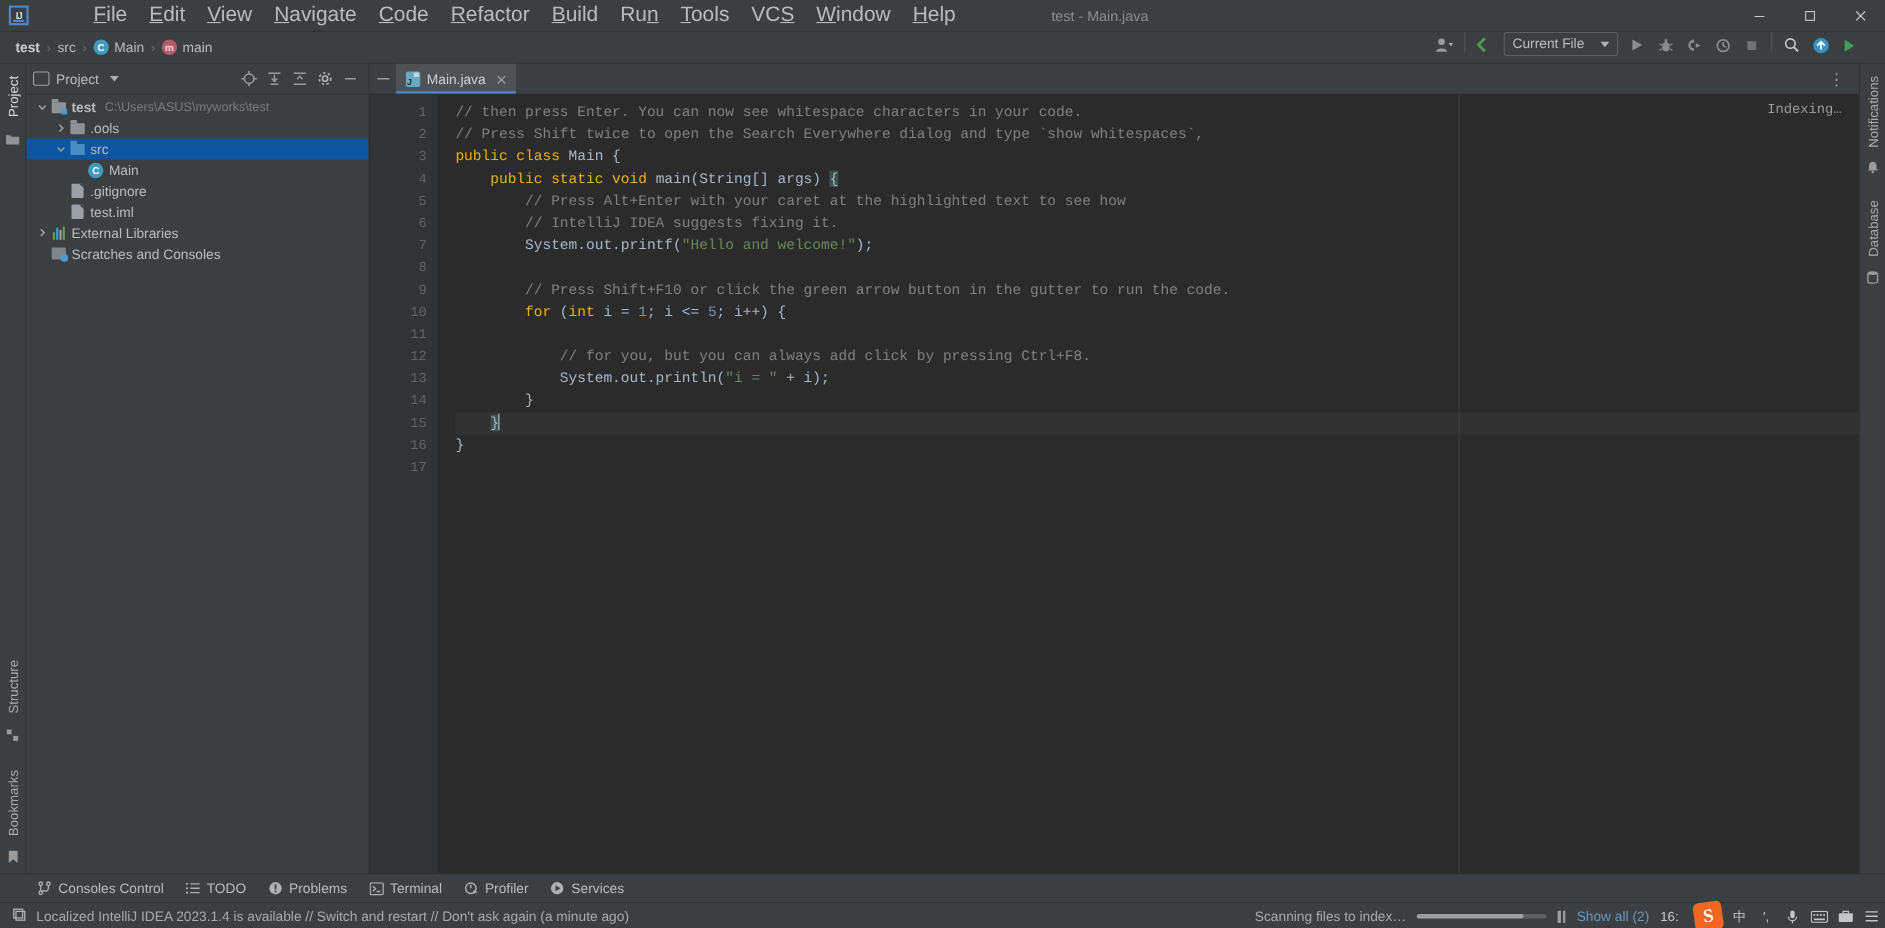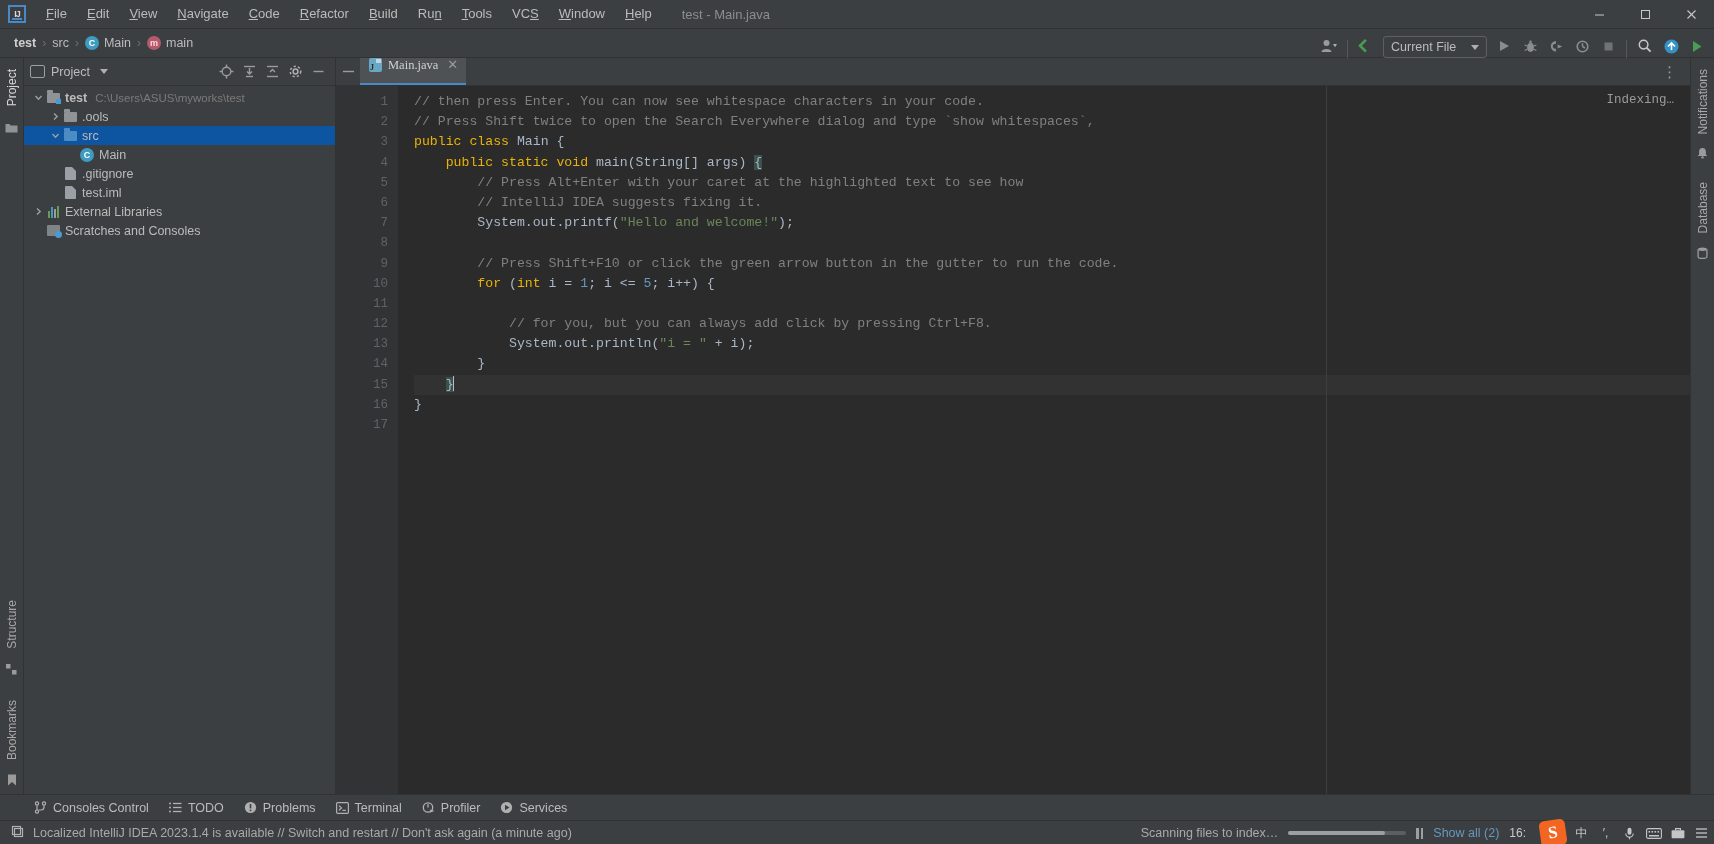--- a/index.html
+++ b/index.html
@@ -8,39 +8,39 @@
     background:#3c3f41;
     font-family:"Liberation Sans", sans-serif;
     overflow:hidden;
     -webkit-font-smoothing:antialiased;
   }
   #app { position:relative; width:1714px; height:844px; display:flex; flex-direction:column; background:#3c3f41; }
 
   
   .titlebar {
     height:29px; background:#3c3f41; display:flex; align-items:center;
-    flex:0 0 29px; position:relative; border-bottom:1px solid #323232;
+    flex:0 0 29px; position:relative; border-bottom:1px solid #323232;gap:39px;
   }
   .ij-logo {
     width:18px; height:18px; margin-left:8px; margin-right:10px;
     border:2px solid #4a88c7; background:#3c3f41; position:relative;
     display:flex; align-items:center; justify-content:center;
     font-size:9px; color:#d8d8d8; font-weight:bold; letter-spacing:-1px;
   }
   .ij-logo::after {
     content:""; position:absolute; bottom:1px; left:2px; right:2px; height:2px; background:#4a88c7;
   }
   .menu { display:flex; align-items:center; gap:0px; }
   .menu-item {
-    font-size:13px; color:#bbbbbb; padding:4px 10px; cursor:default;
+    font-size:19px; color:#bbbbbb; padding:4px 10px; cursor:default;
     line-height:16px; white-space:nowrap;
   }
   .menu-item .mn { text-decoration:underline; }
   .title-text {
-    font-size:13px; color:#8d8d8d; margin-left:20px; white-space:nowrap;
+    font-size:13px; color:#8d8d8d; margin-left:38px; white-space:nowrap;
   }
   .win-ctrl { position:absolute; right:0; top:0; height:29px; display:flex; }
   .win-btn {
     width:46px; height:29px; display:flex; align-items:center; justify-content:center;
     color:#c8c8c8; font-size:13px; cursor:default;
   }
 
   
   .navbar {
     height:29px; flex:0 0 29px; background:#3c3f41; display:flex; align-items:center;
@@ -53,21 +53,21 @@
   .cicon { width:14px; height:14px; margin-right:5px; display:inline-block; position:relative; flex:0 0 14px;}
   .cicon.cls {
     border-radius:50%; background:#3f9bbf; color:#fff; font-size:9px;
     display:flex; align-items:center; justify-content:center; font-weight:bold;
   }
   .cicon.mth {
     border-radius:50%; background:#b35b6a; color:#ffd9e0; font-size:9px;
     display:flex; align-items:center; justify-content:center; font-weight:bold;
   }
 
-  .nav-right { position:absolute; right:4px; top:0; height:29px; display:flex; align-items:flex-end; gap:0;}
+  .nav-right { position:absolute; right:20px; top:0; height:29px; display:flex; align-items:flex-start; gap:0;}
   .tb-btn {
     width:26px; height:24px; display:flex; align-items:center; justify-content:center;
     cursor:default; border-radius:3px; color:#9b9b9b;
   }
   .tb-sep { width:1px; height:18px; background:#555759; margin:0 5px; }
   .runconf {
     height:22px; min-width:104px; border:1px solid #5e6060; border-radius:3px;
     display:flex; align-items:center; justify-content:space-between; padding:0 7px;
     font-size:12.5px; color:#bbbbbb; cursor:default; margin:0 4px;
   }
@@ -133,22 +133,22 @@
   .scratch::after{content:"";position:absolute;right:-2px;bottom:-2px;width:7px;height:7px;border-radius:50%;background:#4c9ad4;}
 
   
   .editorcol { flex:1 1 auto; display:flex; flex-direction:column; min-width:0; background:#2b2b2b; }
   .tabbar {
     height:28px; flex:0 0 28px; background:#3c3f41; display:flex; align-items:stretch;
     border-bottom:1px solid #323232; position:relative;
   }
   .collapse-btn { width:24px; display:flex;align-items:center;justify-content:center;color:#9b9b9b;cursor:default;font-size:15px;}
   .etab {
-    display:flex; align-items:flex-start; gap:6px; padding:0 8px 4px 9px; cursor:default;
-    background:#4e5254; border-bottom:2px solid #4a88c7; font-size:12.5px; color:#d0d0d0;font-family:Liberation Serif, serif;
+    display:flex; align-items:flex-end; gap:6px; padding:0 8px 4px 9px; cursor:default;
+    background:#4e5254; border-bottom:2px solid #4a88c7; font-size:12.5px; color:#d0d0d0;
   }
   .jicon { width:13px;height:14px;background:#6aa7c4;border-radius:2px;position:relative;flex:0 0 13px;}
   .jicon::after{content:"J";position:absolute;left:1px;bottom:0px;font-size:8px;color:#2b2b2b;font-weight:bold;}
   .jicon::before{content:"";position:absolute;top:1px;right:1px;width:5px;height:4px;background:#c7d6dd;}
   .tab-x { color:#9b9b9b; font-size:13px; margin-left:3px; line-height:1; }
   .tabbar-right{ margin-left:auto; display:flex; align-items:center; padding-right:6px;}
   .dots { color:#9b9b9b; font-size:15px; padding:0 6px; cursor:default; letter-spacing:1px;}
 
   
   .codearea { flex:1 1 auto; display:flex; position:relative; min-height:0; background:#2b2b2b; overflow:hidden; }

